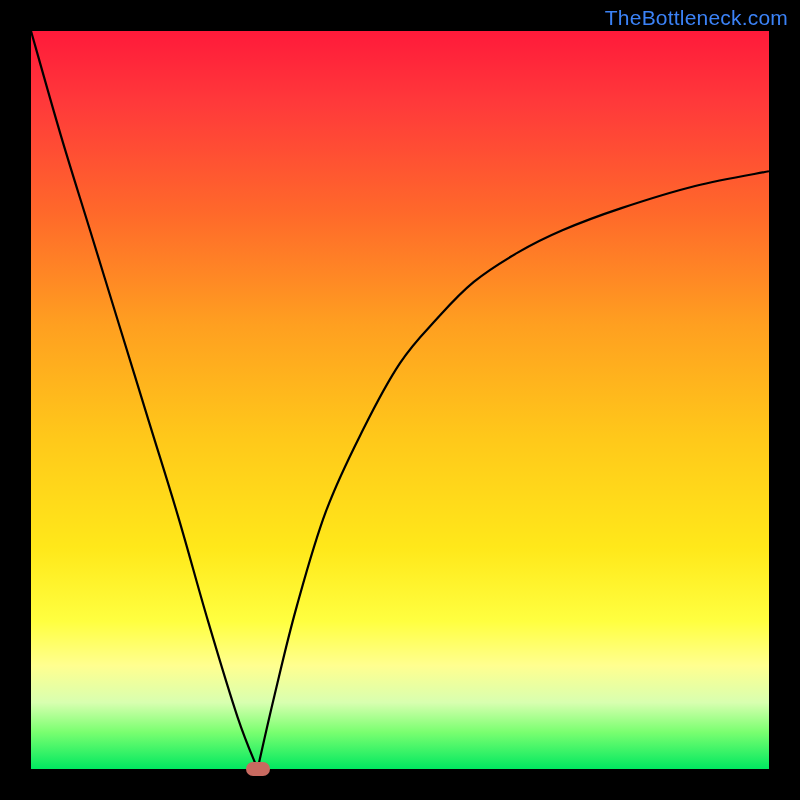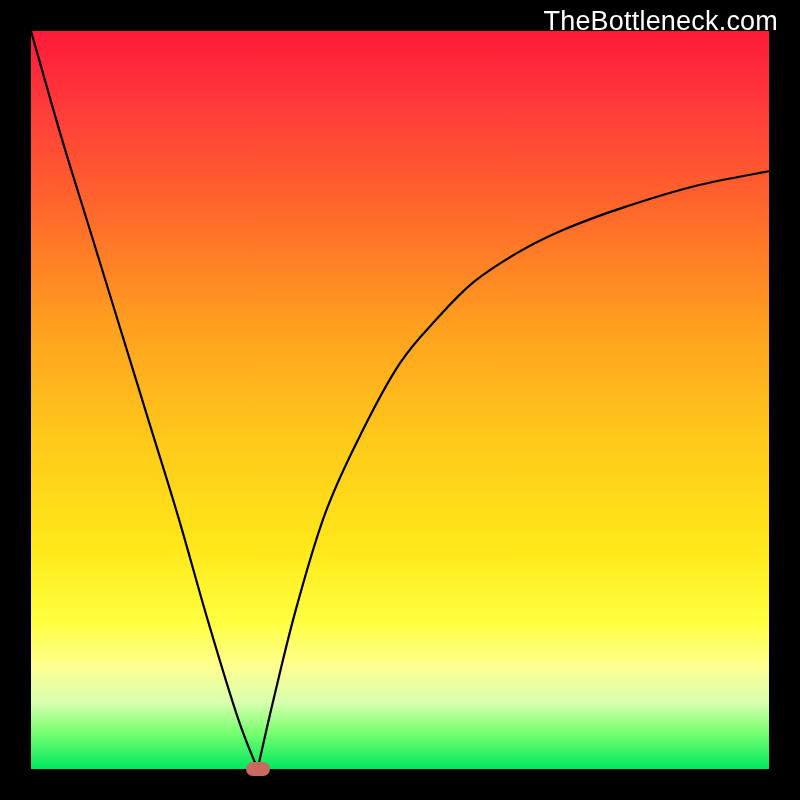--- a/index.html
+++ b/index.html
@@ -22,23 +22,23 @@
       #ffff40 80%,
       #ffff90 86%,
       #d8ffb0 91%,
       #7aff70 95%,
       #00e860 100%);
   }
 
   .watermark {
     position: absolute;
     top: 6px;
-    right: 22px;
-    color: #ffffff;
-    font-size: 27px;
+    right: 12px;
+    color: #3b82f6;
+    font-size: 21px;
     font-weight: 500;
     letter-spacing: 0.2px;
   }
 
   .curve-layer {
     position: absolute;
     left: 31px;
     top: 31px;
     width: 738px;
     height: 738px;

